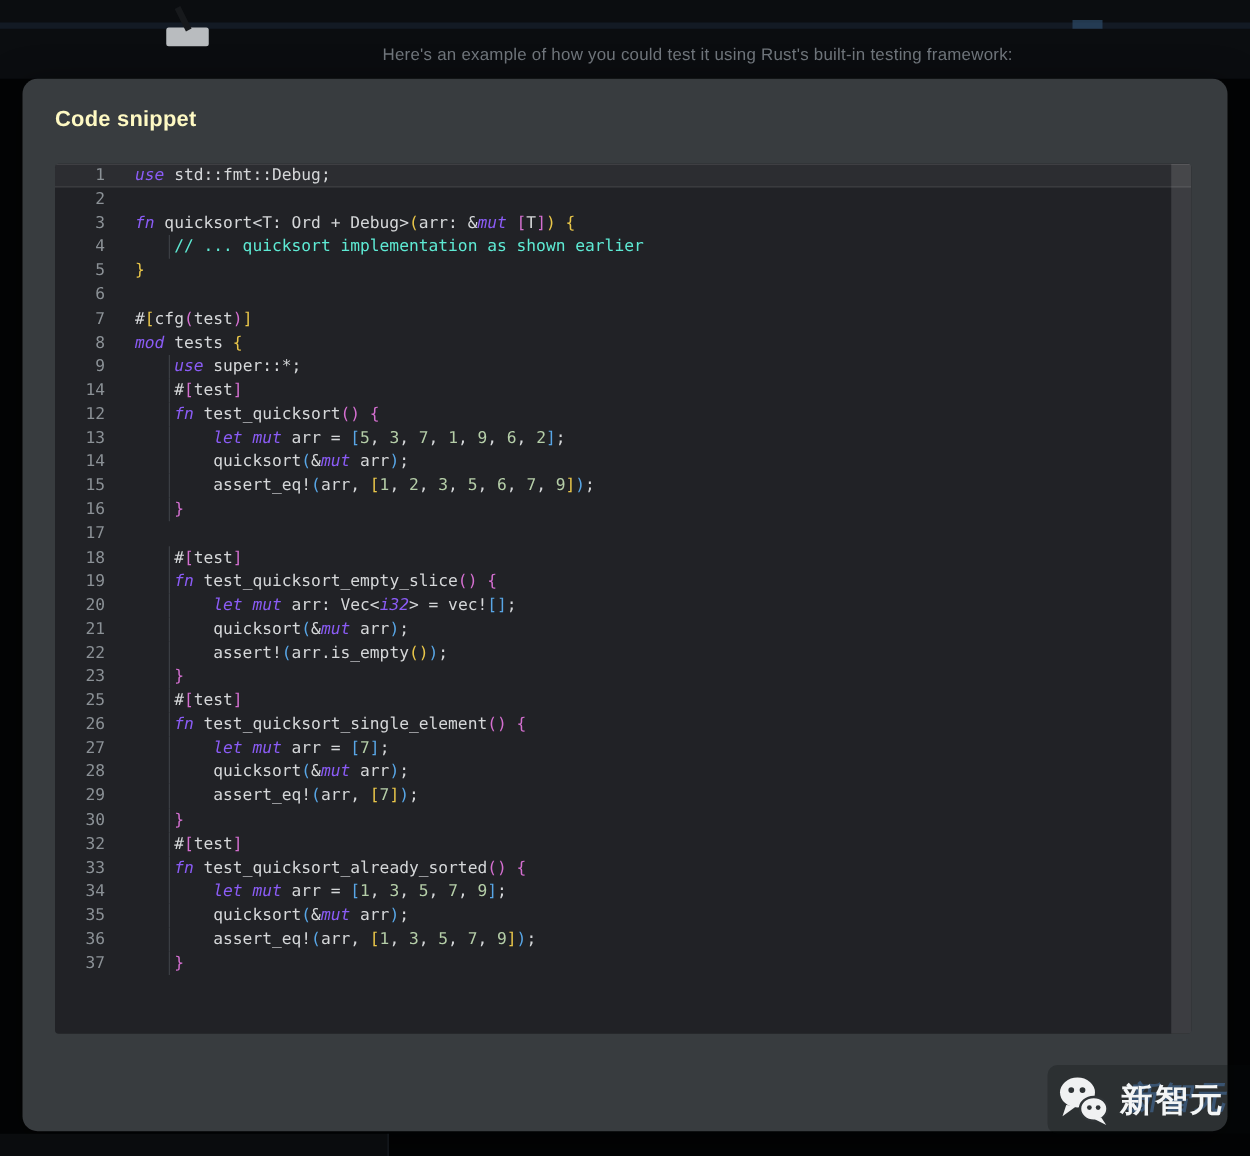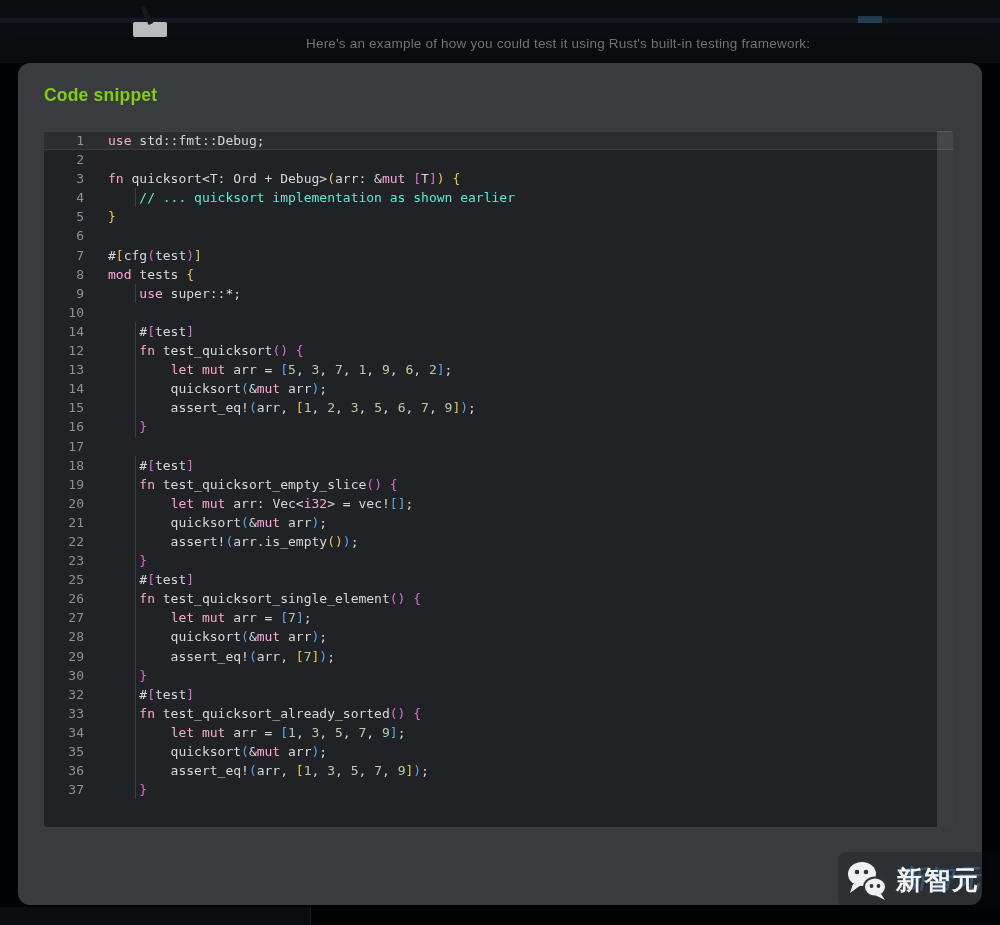--- a/index.html
+++ b/index.html
@@ -15,38 +15,38 @@
   .avatar-partial{position:absolute;left:129px;top:2px;width:40px;height:54px;}
   .header-msg{
     position:absolute;left:306px;top:36px;font-size:13.5px;color:#70767c;letter-spacing:.2px;
   }
   
   .modal{
     position:absolute;left:18px;top:63px;width:964px;height:842px;
     background:#383c3f;border-radius:12px;box-shadow:0 8px 30px rgba(0,0,0,.55);
   }
   .modal-title{
-    position:absolute;left:26px;top:22px;font-size:17.5px;font-weight:600;color:#84cc16;letter-spacing:.2px;
+    position:absolute;left:26px;top:22px;font-size:17.5px;font-weight:600;color:#fef9c3;letter-spacing:.2px;
   }
   
   .code{
     position:absolute;left:26px;top:68px;width:909px;height:696px;
     background:#212226;border-radius:3px;overflow:hidden;
     font-family:"DejaVu Sans Mono", monospace;font-size:13px;
   }
   .code-rows{position:relative;}
   .line{display:flex;height:19.1px;line-height:19.1px;white-space:pre;}
   .line.hl{
     background:rgba(255,255,255,.05);
     box-shadow:inset 0 1px 0 rgba(255,255,255,.09), inset 0 -1px 0 rgba(255,255,255,.09);
   }
   .ln{width:40px;flex:none;text-align:right;color:#8b9196;}
   .lc{flex:1;position:relative;padding-left:24px;}
   .guide{position:absolute;left:calc(24px + 3.4ch);top:0;bottom:0;width:1px;background:#3b3e43;}
-  .kw{color:#f9a8d4;} .fg{color:#d5d7d9;} .cm{color:#5eead4;} .num{color:#b5cea8;}
+  .kw{color:#8b5cf6;font-style:italic;} .fg{color:#d5d7d9;} .cm{color:#5eead4;} .num{color:#b5cea8;}
   .b1{color:#e9c649;} .b2{color:#d46fd0;} .b3{color:#58a6e6;}
   .scrollbar{
     position:absolute;right:0;top:0;width:16px;height:696px;
     background:rgba(255,255,255,.125);z-index:3;
   }
   
   .footer-left{position:absolute;left:0;top:907px;width:310px;height:18px;background:#0a0c0e;border-right:1px solid #171b20;}
   
   .watermark{
     position:absolute;left:838px;top:852px;width:162px;height:55px;
@@ -84,21 +84,20 @@
     <div class="code-rows" id="code-rows">
         <div class="line hl"><span class="ln">1</span><div class="lc"><span class="kw">use</span><span class="fg"> std::fmt::Debug;</span></div></div>
         <div class="line"><span class="ln">2</span><div class="lc"></div></div>
         <div class="line"><span class="ln">3</span><div class="lc"><span class="kw">fn</span><span class="fg"> quicksort&lt;T: Ord + Debug&gt;</span><span class="b1">(</span><span class="fg">arr: &amp;</span><span class="kw">mut</span><span class="fg"> </span><span class="b2">[</span><span class="fg">T</span><span class="b2">]</span><span class="b1">)</span><span class="fg"> </span><span class="b1">{</span></div></div>
         <div class="line"><span class="ln">4</span><div class="lc"><div class="guide"></div><span class="fg">    </span><span class="cm">// ... quicksort implementation as shown earlier</span></div></div>
         <div class="line"><span class="ln">5</span><div class="lc"><span class="b1">}</span></div></div>
         <div class="line"><span class="ln">6</span><div class="lc"></div></div>
         <div class="line"><span class="ln">7</span><div class="lc"><span class="fg">#</span><span class="b1">[</span><span class="fg">cfg</span><span class="b2">(</span><span class="fg">test</span><span class="b2">)</span><span class="b1">]</span></div></div>
         <div class="line"><span class="ln">8</span><div class="lc"><span class="kw">mod</span><span class="fg"> tests </span><span class="b1">{</span></div></div>
         <div class="line"><span class="ln">9</span><div class="lc"><div class="guide"></div><span class="fg">    </span><span class="kw">use</span><span class="fg"> super::*;</span></div></div>
-        <div class="line"><span class="ln">10</span><div class="lc"></div></div>
         <div class="line"><span class="ln">14</span><div class="lc"><div class="guide"></div><span class="fg">    #</span><span class="b2">[</span><span class="fg">test</span><span class="b2">]</span></div></div>
         <div class="line"><span class="ln">12</span><div class="lc"><div class="guide"></div><span class="fg">    </span><span class="kw">fn</span><span class="fg"> test_quicksort</span><span class="b2">(</span><span class="b2">)</span><span class="fg"> </span><span class="b2">{</span></div></div>
         <div class="line"><span class="ln">13</span><div class="lc"><div class="guide"></div><span class="fg">        </span><span class="kw">let</span><span class="fg"> </span><span class="kw">mut</span><span class="fg"> arr = </span><span class="b3">[</span><span class="num">5</span><span class="fg">, </span><span class="num">3</span><span class="fg">, </span><span class="num">7</span><span class="fg">, </span><span class="num">1</span><span class="fg">, </span><span class="num">9</span><span class="fg">, </span><span class="num">6</span><span class="fg">, </span><span class="num">2</span><span class="b3">]</span><span class="fg">;</span></div></div>
         <div class="line"><span class="ln">14</span><div class="lc"><div class="guide"></div><span class="fg">        quicksort</span><span class="b3">(</span><span class="fg">&amp;</span><span class="kw">mut</span><span class="fg"> arr</span><span class="b3">)</span><span class="fg">;</span></div></div>
         <div class="line"><span class="ln">15</span><div class="lc"><div class="guide"></div><span class="fg">        assert_eq!</span><span class="b3">(</span><span class="fg">arr, </span><span class="b1">[</span><span class="num">1</span><span class="fg">, </span><span class="num">2</span><span class="fg">, </span><span class="num">3</span><span class="fg">, </span><span class="num">5</span><span class="fg">, </span><span class="num">6</span><span class="fg">, </span><span class="num">7</span><span class="fg">, </span><span class="num">9</span><span class="b1">]</span><span class="b3">)</span><span class="fg">;</span></div></div>
         <div class="line"><span class="ln">16</span><div class="lc"><div class="guide"></div><span class="fg">    </span><span class="b2">}</span></div></div>
         <div class="line"><span class="ln">17</span><div class="lc"></div></div>
         <div class="line"><span class="ln">18</span><div class="lc"><div class="guide"></div><span class="fg">    #</span><span class="b2">[</span><span class="fg">test</span><span class="b2">]</span></div></div>
         <div class="line"><span class="ln">19</span><div class="lc"><div class="guide"></div><span class="fg">    </span><span class="kw">fn</span><span class="fg"> test_quicksort_empty_slice</span><span class="b2">(</span><span class="b2">)</span><span class="fg"> </span><span class="b2">{</span></div></div>
         <div class="line"><span class="ln">20</span><div class="lc"><div class="guide"></div><span class="fg">        </span><span class="kw">let</span><span class="fg"> </span><span class="kw">mut</span><span class="fg"> arr: Vec&lt;</span><span class="kw">i32</span><span class="fg">&gt; = vec!</span><span class="b3">[</span><span class="b3">]</span><span class="fg">;</span></div></div>

